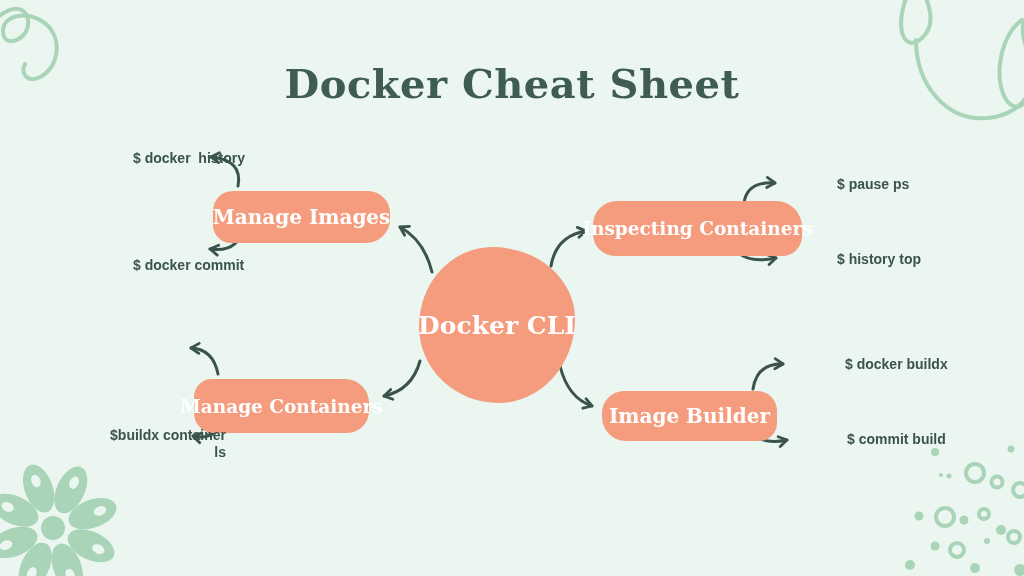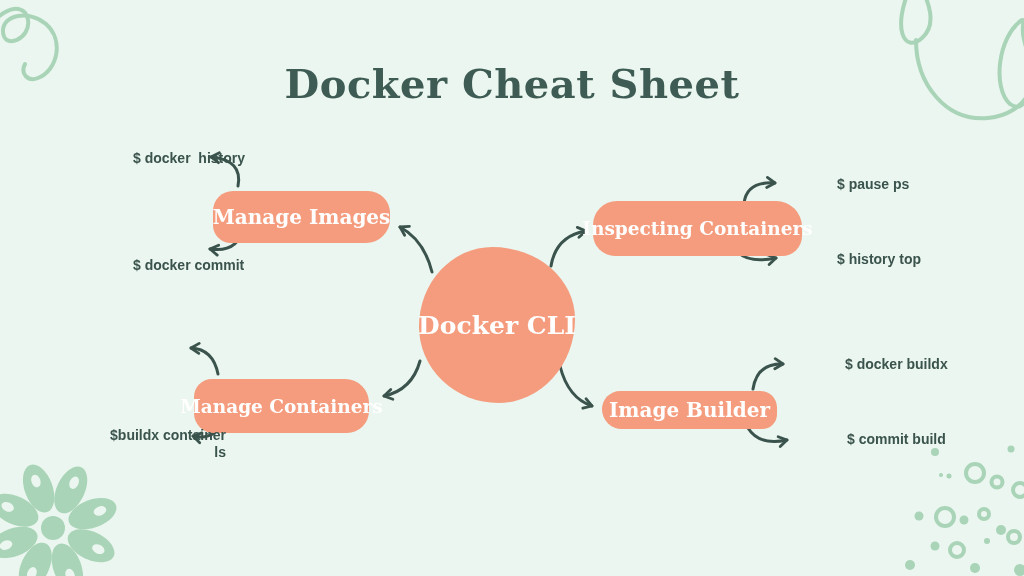--- a/index.html
+++ b/index.html
@@ -74,21 +74,21 @@
     color: #FFFFFF;
     white-space: nowrap;
   }
 
   .pill-manage-images      { left: 213px; top: 191px; width: 177px; height: 52px; border-radius: 20px 22px 24px 18px; }
   .pill-manage-images span { font-size: 20px; }
   .pill-inspecting         { left: 593px; top: 201px; width: 209px; height: 55px; border-radius: 24px 26px 20px 22px; }
   .pill-inspecting span    { font-size: 18.5px; }
   .pill-manage-containers  { left: 194px; top: 379px; width: 175px; height: 54px; border-radius: 18px 24px 22px 20px; }
   .pill-manage-containers span { font-size: 18.5px; }
-  .pill-image-builder      { left: 602px; top: 391px; width: 175px; height: 38px; border-radius: 22px 20px 18px 24px; }
+  .pill-image-builder      { left: 602px; top: 391px; width: 175px; height: 50px; border-radius: 22px 20px 18px 24px; }
   .pill-image-builder span { font-size: 20px; }
 
   .cmd {
     position: absolute;
     font-family: "Liberation Sans", sans-serif;
     font-weight: 700;
     font-size: 14px;
     line-height: 17px;
     color: #3A534C;
     white-space: pre;

